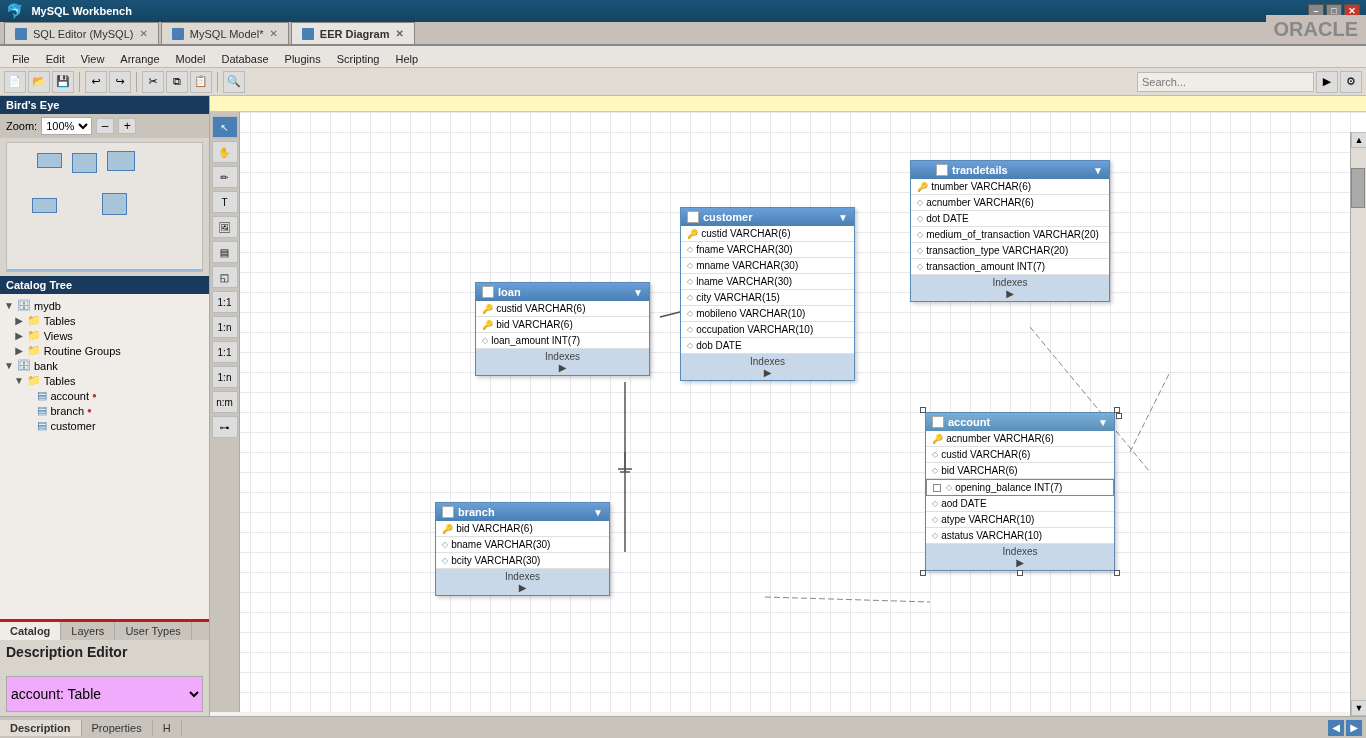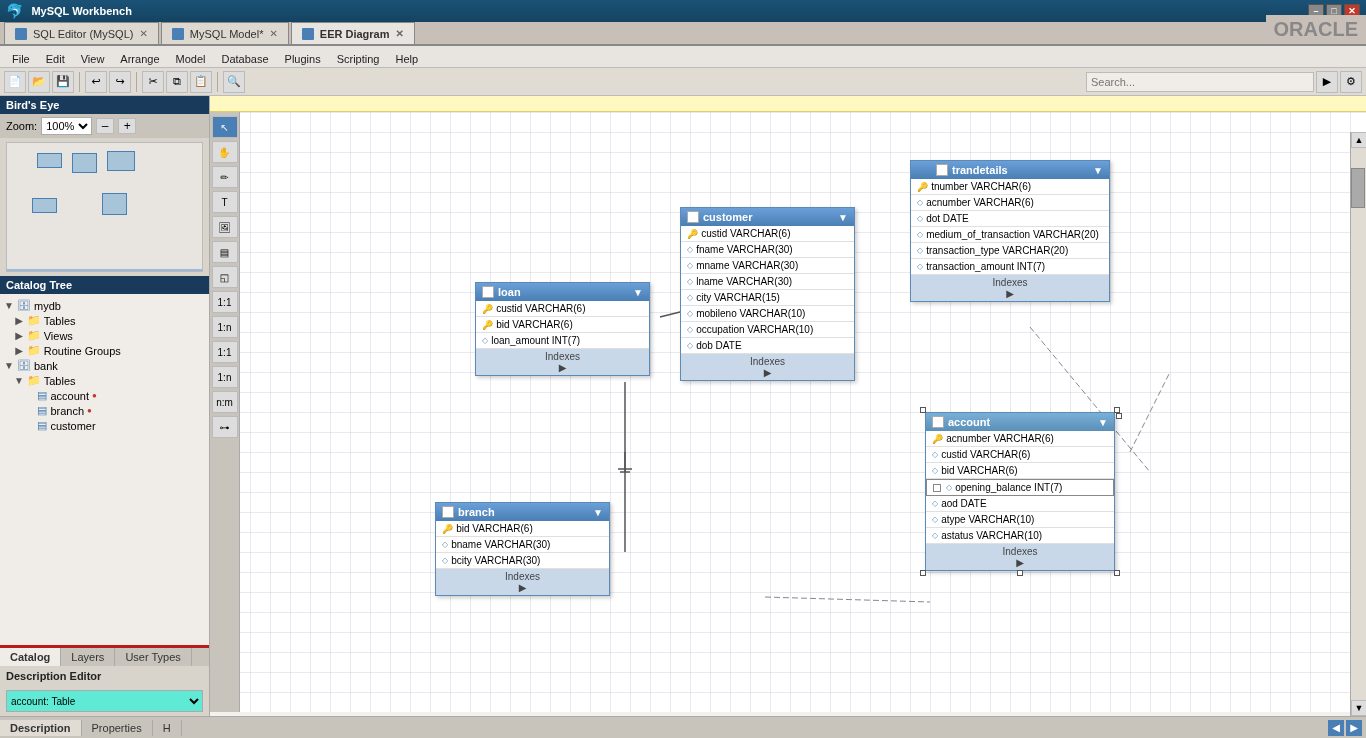--- a/index.html
+++ b/index.html
@@ -20,21 +20,21 @@
     .tab .tab-icon { width: 12px; height: 12px; background: #4a7fb5; border-radius: 1px; display: inline-block; }
 
     
     #menubar { background: #e8e4e0; height: 22px; display: flex; align-items: flex-end; padding: 0 4px; border-bottom: 1px solid #bbb; }
     .menu-item { padding: 2px 8px; cursor: pointer; font-size: 11px; color: #222; }
 
     
     #toolbar { background: #e0dcd4; height: 28px; display: flex; align-items: center; padding: 0 4px; border-bottom: 1px solid #bbb; gap: 2px; }
     .tb-btn { width: 22px; height: 22px; background: #ddd; border: 1px solid #bbb; cursor: pointer; display: flex; align-items: center; justify-content: center; font-size: 11px; }
     .tb-sep { width: 1px; height: 20px; background: #aaa; margin: 0 3px; }
-    #search-box { margin-left: auto; background: #f0ece8; border: 1px solid #bbb; height: 20px; width: 228px; padding: 0 4px; font-size: 11px; }
+    #search-box { margin-left: auto; background: #f0ece8; border: 1px solid #bbb; height: 20px; width: 177px; padding: 0 4px; font-size: 11px; }
 
     
     #main { display: flex; height: calc(738px - 22px - 24px - 22px - 28px - 22px); }
 
     
     #left-panel { width: 210px; background: #d8d4cc; border-right: 1px solid #aaa; display: flex; flex-direction: column; }
 
     
     #birds-eye { background: #1a3a5c; color: white; padding: 3px 6px; font-size: 11px; font-weight: bold; }
     #zoom-bar { background: #c8c4bc; padding: 3px 6px; display: flex; align-items: center; gap: 4px; font-size: 11px; }
@@ -52,22 +52,22 @@
     .folder-icon { color: #d4a017; font-size: 11px; }
     .db-icon { color: #4a7fb5; font-size: 11px; }
 
     
     #bottom-tabs { display: flex; background: #c8c4bc; border-top: 3px solid #b91c1c; }
     .btab { padding: 3px 10px; cursor: pointer; font-size: 11px; color: #333; border-right: 1px solid #aaa; }
     .btab.active { background: #f0ece8; font-weight: bold; }
 
     
     #desc-editor { background: #d8d4cc; padding: 4px 6px; }
-    #desc-editor-title { font-size: 11px; font-weight: bold; color: #222; margin-bottom: 8px; }
-    #desc-select { width: 100%; height: 22px; font-size: 10px; background: #5eead4; border: 1px solid #aaa; }
+    #desc-editor-title { font-size: 14px; font-weight: bold; color: #222; margin-bottom: 16px; }
+    #desc-select { width: 100%; height: 36px; font-size: 14px; background: #f0abfc; border: 1px solid #aaa; }
 
     
     #bottom-panel { background: #c8c4bc; height: 22px; display: flex; align-items: center; border-top: 1px solid #aaa; }
     .bpanel-tab { padding: 2px 10px; font-size: 11px; cursor: pointer; color: #333; border-right: 1px solid #aaa; }
     .bpanel-tab.active { background: #e0dcd4; font-weight: bold; }
     .bpanel-nav { margin-left: auto; display: flex; gap: 2px; padding-right: 4px; }
     .bpanel-navbtn { width: 16px; height: 16px; background: #4a7fb5; border: none; cursor: pointer; color: white; font-size: 10px; display: flex; align-items: center; justify-content: center; }
 
     
     #diagram-area { flex: 1; background: #f5f2ee; position: relative; overflow: hidden; }

